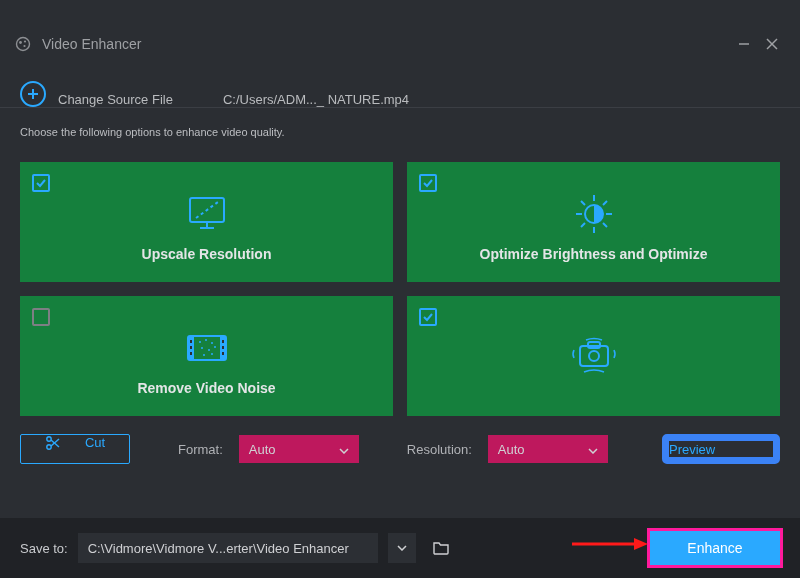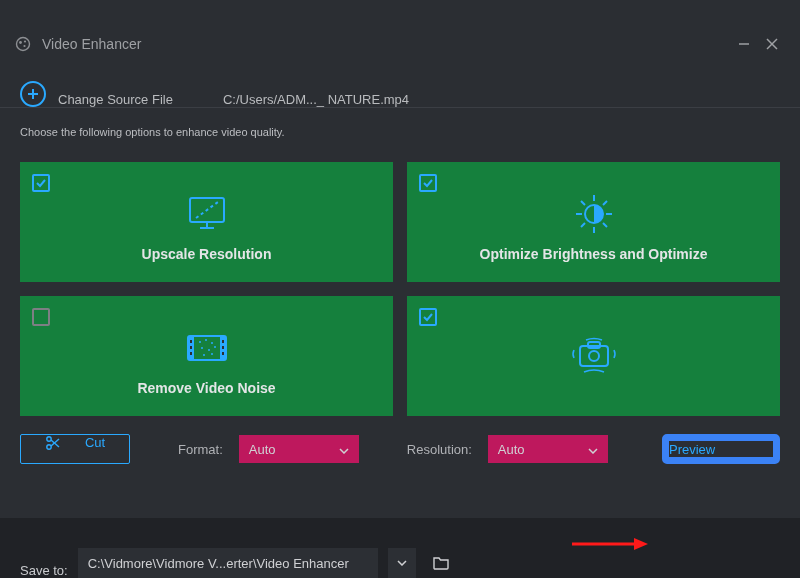--- a/index.html
+++ b/index.html
@@ -88,21 +88,21 @@
   }
   .preview {
     width:118px;height:30px;border:7px solid #3b82f6;border-radius:5px;
     display:flex;align-items:center;justify-content:flex-start;
     color:#2aa9ff;font-size:13px;margin-left:auto;
   }
   
   .footer {
     position:absolute;left:0;right:0;bottom:0;
     height:60px;background:#202226;
-    display:flex;align-items:flex-end;
+    display:flex;align-items:center;
     padding:0 20px;gap:10px;
   }
   .footer .savelbl{color:#c9cbce;}
   .pathbox{
     flex:0 0 300px;height:30px;background:#2c2f34;
     display:flex;align-items:center;padding:0 10px;color:#cfd0d3;font-size:13px;
   }
   .dropdown-btn{width:28px;height:30px;background:#2c2f34;display:flex;align-items:center;justify-content:center;color:#cfd0d3;}
   .folder-btn{width:30px;height:30px;display:flex;align-items:center;justify-content:center;color:#cfd0d3;}
   .arrow-annot{
@@ -296,13 +296,16 @@
     <svg width="18" height="16" viewBox="0 0 18 16" fill="none" stroke="#cfd0d3" stroke-width="1.4">
       <path d="M2 3h5l1.5 2H16v8a1 1 0 0 1-1 1H3a1 1 0 0 1-1-1V3z"></path>
     </svg>
   </div>
   <span class="arrow-annot">
     <svg width="80" height="18">
         <line x1="2" y1="9" x2="66" y2="9" stroke="#ff1a1a" stroke-width="3"></line>
         <polygon points="64,3 78,9 64,15" fill="#ff1a1a"></polygon>
       </svg>
   </span>
+  <div class="enhance">
+    <span>Enhance</span>
+  </div>
 </div>
 
 </body></html>

